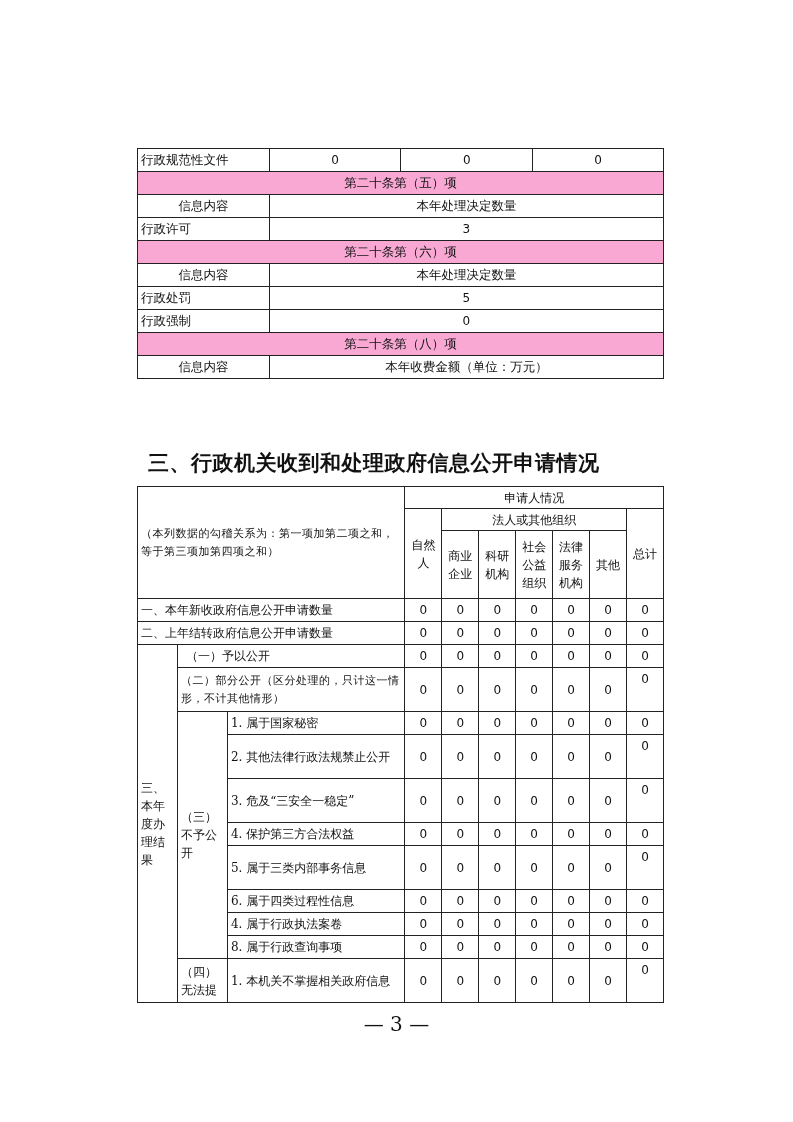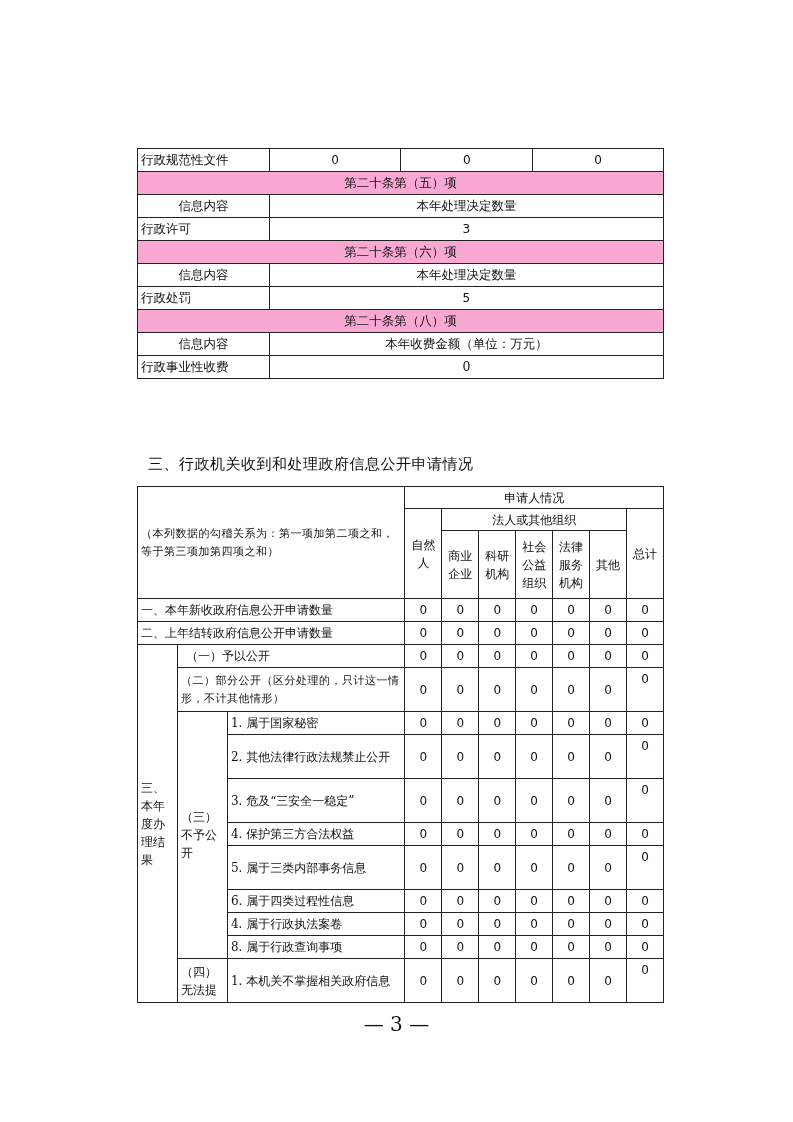--- a/index.html
+++ b/index.html
@@ -4,21 +4,21 @@
 <style>
   html, body { margin:0; padding:0; background:#ffffff; }
   body { width:793px; height:1122px; position:relative; font-family:"DejaVu Serif", serif; color:#111; }
   table { border-collapse:collapse; position:absolute; }
   td { border:1.5px solid #222; font-size:12.5px; padding:0 3px; line-height:18px; }
   .t1 { left:137px; top:148px; width:527px; }
   .t1 td { height:22px; }
   .hdr { background:#f9a8d4; text-align:center; }
   .c { text-align:center;margin-top:20px; }
   .num { font-family:"DejaVu Sans", sans-serif; font-size:12px; text-align:center; }
-  .heading { position:absolute; left:148px; top:449px; font-family:"DejaVu Sans", sans-serif; font-size:15px; font-weight:400; letter-spacing:0.5px;margin-top:6px; }
+  .heading { position:absolute; left:148px; top:449px; font-family:"DejaVu Sans", sans-serif; font-size:21px; font-weight:700; letter-spacing:0.5px; }
   .t2 { left:137px; top:486px; width:527px; }
   .t2 td { font-size:12px; }
   .small { font-size:11px !important; letter-spacing:0.5px; }
   .tot { font-family:"DejaVu Sans", sans-serif; font-size:12px; text-align:center; vertical-align:top; padding-top:2px; }
   .footer { position:absolute; top:1012px; left:0; width:793px; text-align:center; font-size:20px; font-family:"DejaVu Serif", serif; }
 </style>
 </head>
 <body>
 
 <table class="t1">
@@ -51,29 +51,29 @@
       </tr>
   <tr>
     <td class="c">信息内容</td>
     <td colspan="3" class="c">本年处理决定数量</td>
   </tr>
   <tr>
     <td>行政处罚</td>
     <td colspan="3" class="num">5</td>
   </tr>
   <tr>
+    <td>行政强制</td>
+    <td colspan="3" class="num">0</td>
+  </tr>
+  <tr>
         <td colspan="4" class="hdr">第二十条第（八）项</td>
       </tr>
   <tr>
     <td class="c">信息内容</td>
     <td colspan="3" class="c">本年收费金额（单位：万元）</td>
-  </tr>
-  <tr>
-    <td>行政事业性收费</td>
-    <td colspan="3" class="c">0</td>
   </tr>
 </tbody>
   </table>
 
 <div class="heading">三、行政机关收到和处理政府信息公开申请情况</div>
 
 <table class="t2">
   <colgroup>
     <col style="width:40px">
       <col style="width:50px">

